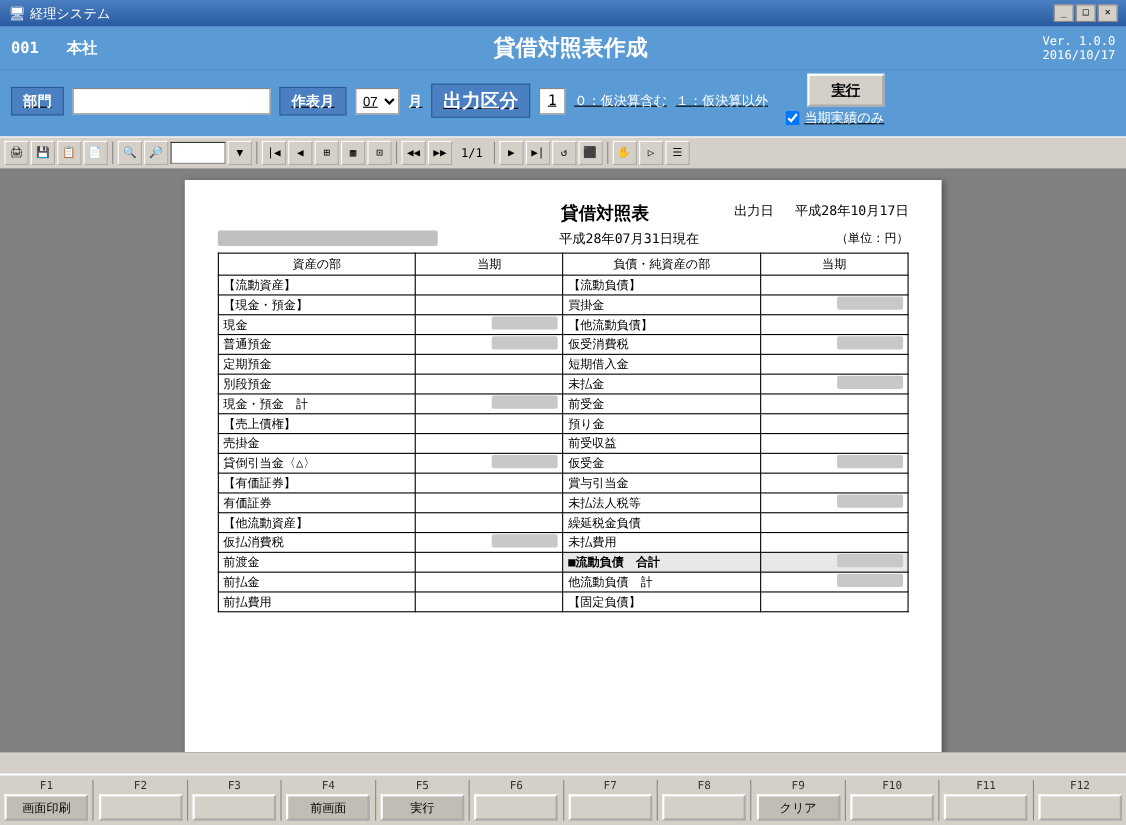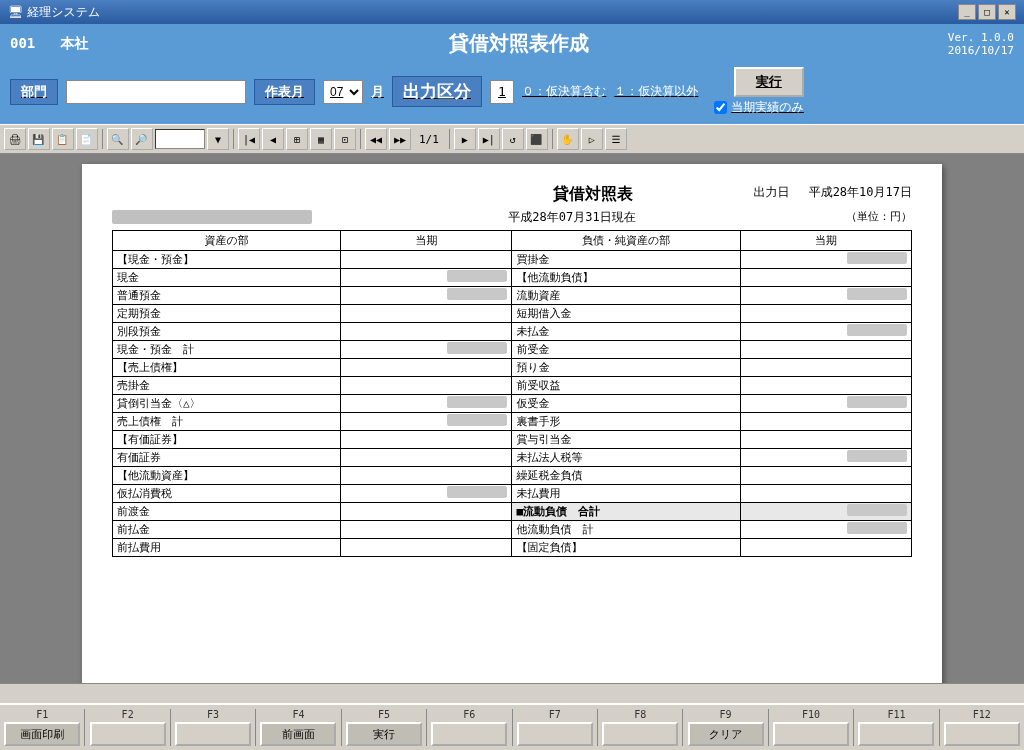--- a/index.html
+++ b/index.html
@@ -184,21 +184,21 @@
       overflow-y: scroll;
       overflow-x: hidden;
       padding: 10px;
     }
 
     
     .report-page {
       background: white;
       margin: 0 auto;
       padding: 20px 30px;
-      width: 860px;
+      width: 688px;
       min-height: 580px;
       box-shadow: 2px 2px 6px rgba(0,0,0,0.4);
     }
     .report-header {
       display: flex;
       justify-content: space-between;
       align-items: flex-start;
       margin-bottom: 4px;
     }
     .report-title-center {
@@ -416,36 +416,42 @@
         <table class="bs-table">
           <thead>
             <tr>
               <th class="col-asset-name">資産の部</th>
               <th class="col-asset-value">当期</th>
               <th class="col-liab-name">負債・純資産の部</th>
               <th class="col-liab-value">当期</th>
             </tr>
           </thead>
           <tbody id="bs-tbody">
+          <tr>
+                <td>【流動資産】</td>
+                <td style="text-align: right;"></td>
+                <td>【流動負債】</td>
+                <td style="text-align: right;"></td>
+              </tr>
               <tr>
                 <td>【現金・預金】</td>
                 <td style="text-align: right;"></td>
                 <td>買掛金</td>
                 <td style="text-align: right;"><span class="blurred"></span></td>
               </tr>
               <tr>
                 <td>現金</td>
                 <td style="text-align: right;"><span class="blurred"></span></td>
                 <td>【他流動負債】</td>
                 <td style="text-align: right;"></td>
               </tr>
               <tr>
                 <td>普通預金</td>
                 <td style="text-align: right;"><span class="blurred"></span></td>
-                <td>流動資産</td>
+                <td>仮受消費税</td>
                 <td style="text-align: right;"><span class="blurred"></span></td>
               </tr>
               <tr>
                 <td>定期預金</td>
                 <td style="text-align: right;"></td>
                 <td>短期借入金</td>
                 <td style="text-align: right;"></td>
               </tr>
               <tr>
                 <td>別段預金</td>
@@ -469,26 +475,20 @@
                 <td>売掛金</td>
                 <td style="text-align: right;"></td>
                 <td>前受収益</td>
                 <td style="text-align: right;"></td>
               </tr>
               <tr>
                 <td>貸倒引当金〈△〉</td>
                 <td style="text-align: right;"><span class="blurred"></span></td>
                 <td>仮受金</td>
                 <td style="text-align: right;"><span class="blurred"></span></td>
-              </tr>
-              <tr>
-                <td>売上債権　計</td>
-                <td style="text-align: right;"><span class="blurred"></span></td>
-                <td>裏書手形</td>
-                <td style="text-align: right;"></td>
               </tr>
               <tr>
                 <td>【有価証券】</td>
                 <td style="text-align: right;"></td>
                 <td>賞与引当金</td>
                 <td style="text-align: right;"></td>
               </tr>
               <tr>
                 <td>有価証券</td>
                 <td style="text-align: right;"></td>

